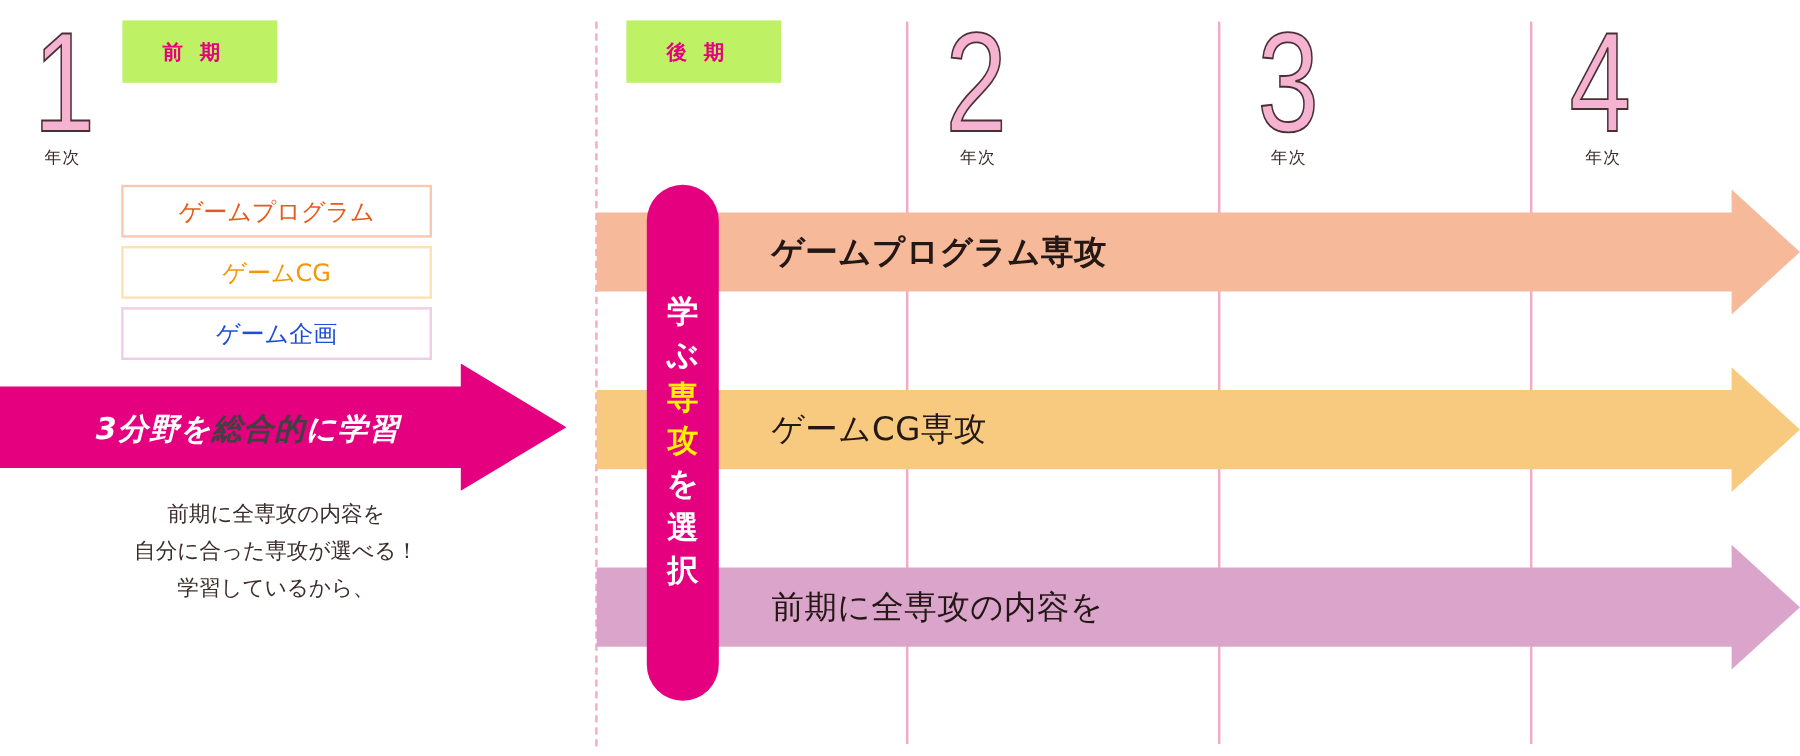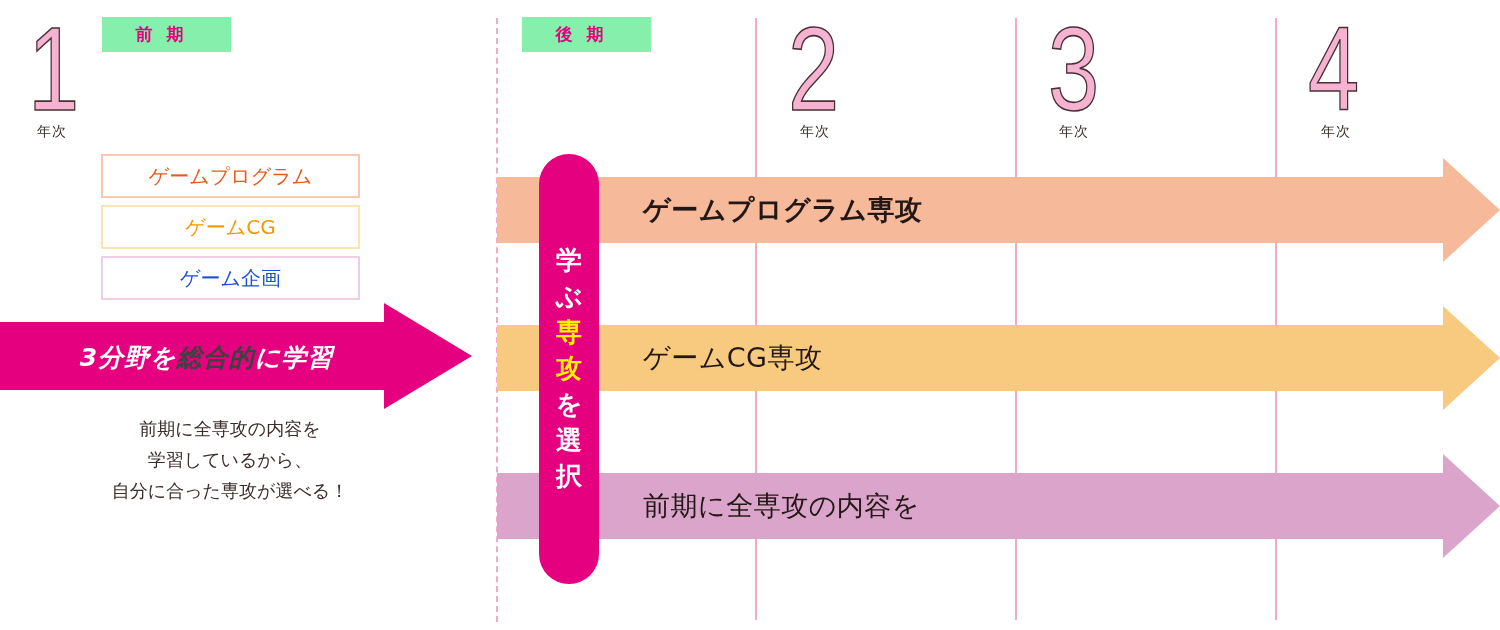--- a/index.html
+++ b/index.html
@@ -22,22 +22,22 @@
   .year-label {
     position: absolute;
     font-size: 14px;
     color: #3a2d2a;
     letter-spacing: 1px;
   }
 
   
   .term-badge {
     position: absolute;
-    height: 35px;
-    background: #86efac;
+    height: 52px;
+    background: #bef264;
     color: #e4007f;
     font-weight: bold;
     font-size: 17px;
     display: flex;
     align-items: center;
     justify-content: center;
     letter-spacing: 14px;
   }
 
   
@@ -173,22 +173,22 @@
   <polygon points="0,19 384,19 384,0 472,53 384,106 384,87 0,87" fill="#e4007f"></polygon>
 </svg>
 <div class="big-arrow-text">
   <span>3分野を</span>
     <span class="hl">総合的</span>
     <span>に学習</span>
 </div>
 
 <div class="desc">
   <div>前期に全専攻の内容を</div>
+  <div>自分に合った専攻が選べる！</div>
   <div>学習しているから、</div>
-  <div>自分に合った専攻が選べる！</div>
 </div>
 
 <svg class="major-arrow" style="top:158px;" viewBox="0 0 1003 104" preserveAspectRatio="none">
   <polygon points="0,19 946,19 946,0 1003,52 946,104 946,85 0,85" fill="#f6b99a"></polygon>
 </svg>
 <div class="major-label" style="top:177px;font-weight:bold;">ゲームプログラム専攻</div>
 
 <svg class="major-arrow" style="top:306px;" viewBox="0 0 1003 104" preserveAspectRatio="none">
   <polygon points="0,19 946,19 946,0 1003,52 946,104 946,85 0,85" fill="#f8ca80"></polygon>
 </svg>

